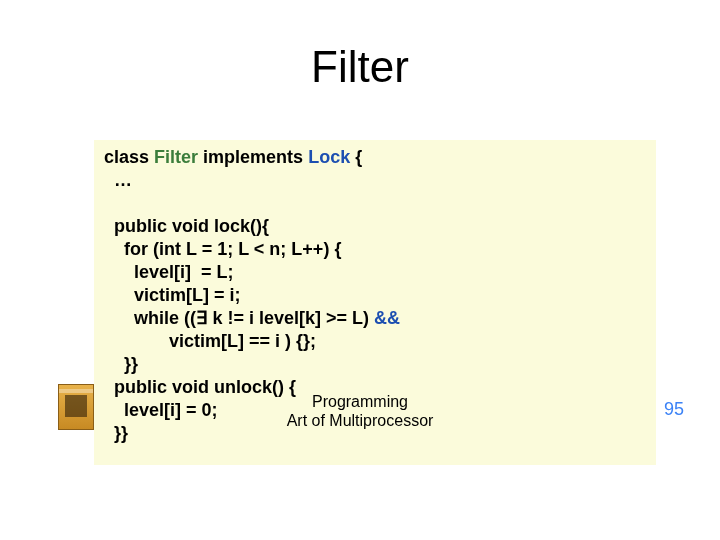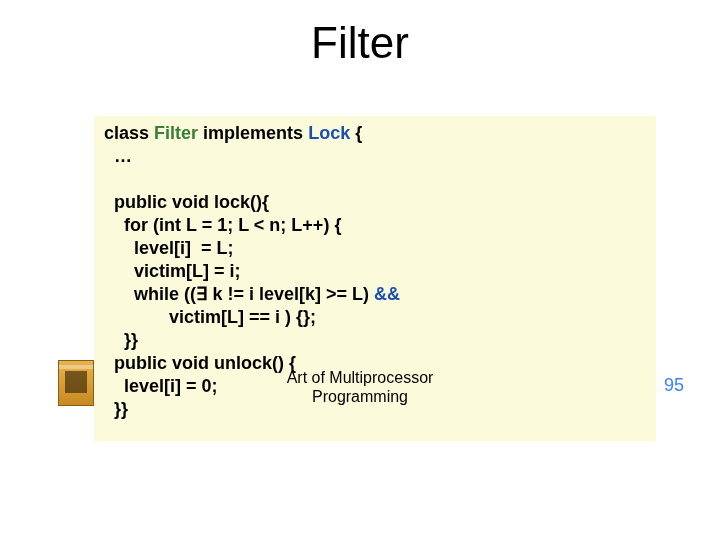--- a/index.html
+++ b/index.html
@@ -1,18 +1,18 @@
 <!DOCTYPE html>
 <html><head>
 <meta charset="utf-8">
 <style>
   * { margin: 0; padding: 0; box-sizing: border-box; }
   html, body { width: 720px; height: 540px; background: #fff; font-family: "Comic Sans MS", "Comic Sans", cursive, sans-serif; }
   .slide {
-    width: 720px; height: 428px; position: relative; background: #fff;
+    width: 720px; height: 428px; position: relative; background: #fff; margin-top: 24px;
   }
   .title {
     text-align: center; font-size: 44px; color: #000;
     padding-top: 18px; font-weight: 400;
   }
   .codebox {
     position: absolute;
     left: 94px; top: 116px;
     width: 562px; height: 325px;
     background: #fbfbdb;
@@ -70,18 +70,18 @@
 <span class="kw">      while</span><span class="bld"> ((∃ k != i level[k] &gt;= L) </span><span class="amp">&amp;&amp;</span>
 <span class="bld">             victim[L] == i ) {};</span>
 <span class="bld">    }}</span>
 <span class="kw">  public void</span><span class="bld"> unlock() {</span>
 <span class="bld">    level[i] = 0;</span>
 <span class="bld">  }}</span></div>
 
   <div class="book"></div>
 
   <div class="footer-center">
+    <div>Programming</div>
     <div>Art of Multiprocessor</div>
-    <div>Programming</div>
   </div>
 
   <div class="page-num">95</div>
 </div>
 
 </body></html>

